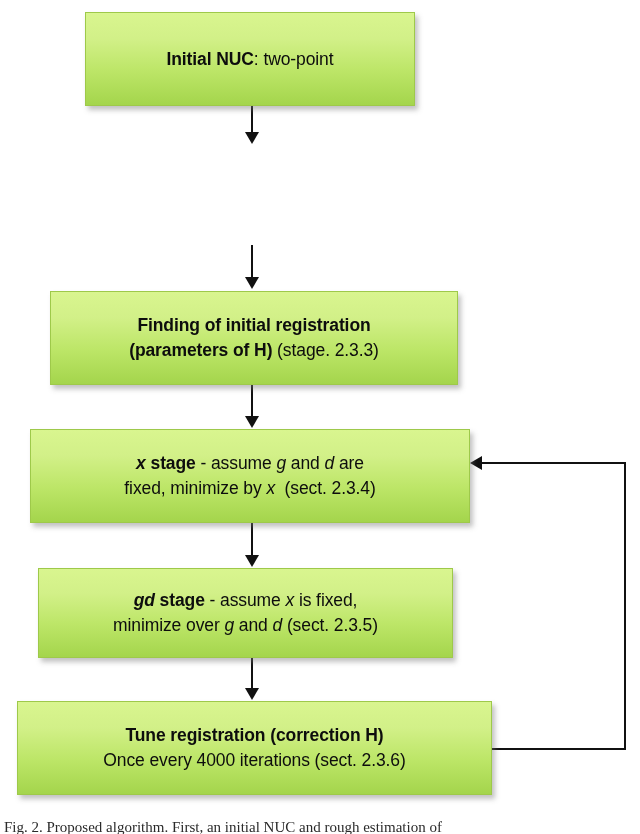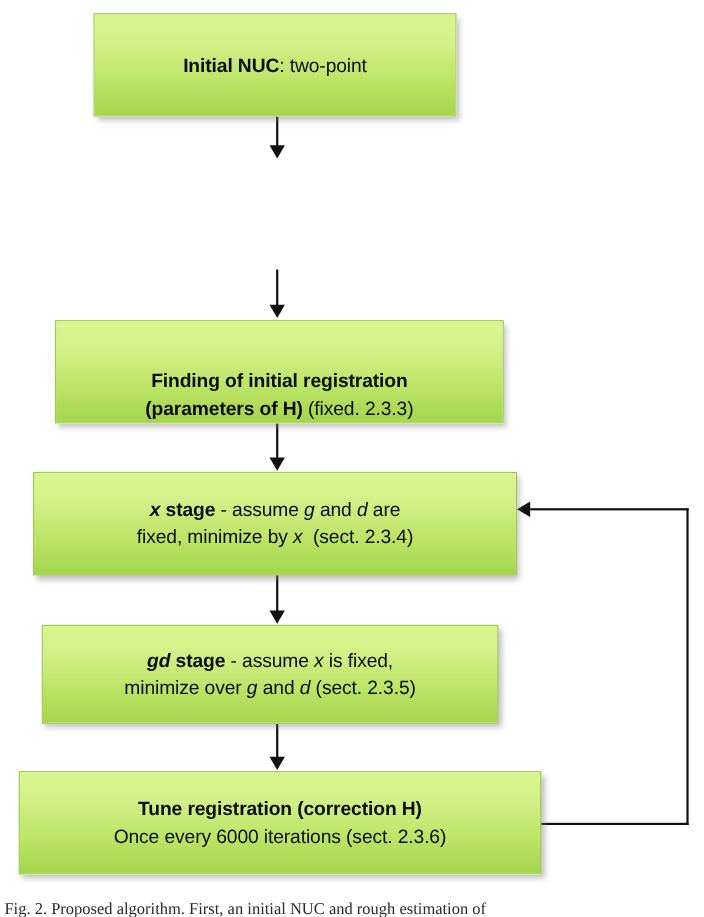--- a/index.html
+++ b/index.html
@@ -46,21 +46,21 @@
     line-height: 1.42;
     letter-spacing: -0.1px;
     color: #0d0d0d;
   }
   .node-text b { font-weight: bold; }
   .node-text i { font-style: italic; }
 
   
   #node-1 { left: 85px;  top: 12px;  width: 330px; height: 94px; }
   #node-2 { left: 133px; top: 145px; width: 240px; height: 100px; }
-  #node-3 { left: 50px;  top: 291px; width: 408px; height: 94px; align-items: flex-end; }
+  #node-3 { left: 50px;  top: 291px; width: 408px; height: 94px; }
   #node-4 { left: 30px;  top: 429px; width: 440px; height: 94px; justify-content: center; }
   #node-5 { left: 38px;  top: 568px; width: 415px; height: 90px; }
   #node-6 { left: 17px;  top: 701px; width: 475px; height: 94px; }
   .vline {
     position: absolute;
     width: 2px;
     background: #111111;
     z-index: 2;
   }
   .hline {
@@ -131,33 +131,33 @@
 <body>
 
 <div id="figure">
 
   <div class="node" id="node-1">
     <span class="node-text"><b>Initial NUC</b><span>: two-point</span><br></span>
   </div>
 
 
   <div class="node" id="node-3">
-    <span class="node-text"><b>Finding of initial registration</b><br><b>(parameters of H)</b><span> (fixed. 2.3.3)</span></span>
+    <span class="node-text"><b>Finding of initial registration</b><br><b>(parameters of H)</b><span> (stage. 2.3.3)</span></span>
   </div>
 
   <div class="node" id="node-4">
     <span class="node-text"><b><i>x</i> stage</b><span> - assume <i>g</i> and <i>d</i> are</span><br><span>fixed, minimize by <i>x</i>&nbsp; (sect. 2.3.4)</span></span>
   </div>
 
   <div class="node" id="node-5">
     <span class="node-text"><b><i>gd</i> stage</b><span> - assume <i>x</i> is fixed,</span><br><span>minimize over <i>g</i> and <i>d</i> (sect. 2.3.5)</span></span>
   </div>
 
   <div class="node" id="node-6">
-    <span class="node-text"><b>Tune registration (correction H)</b><br><span>Once every 6000 iterations (sect. 2.3.6)</span></span>
+    <span class="node-text"><b>Tune registration (correction H)</b><br><span>Once every 4000 iterations (sect. 2.3.6)</span></span>
   </div>
 
   <div class="vline" id="c12-line"></div>
   <div class="arrow-down" id="c12-arrow"></div>
 
   <div class="vline" id="c23-line"></div>
   <div class="arrow-down" id="c23-arrow"></div>
 
   <div class="vline" id="c34-line"></div>
   <div class="arrow-down" id="c34-arrow"></div>

